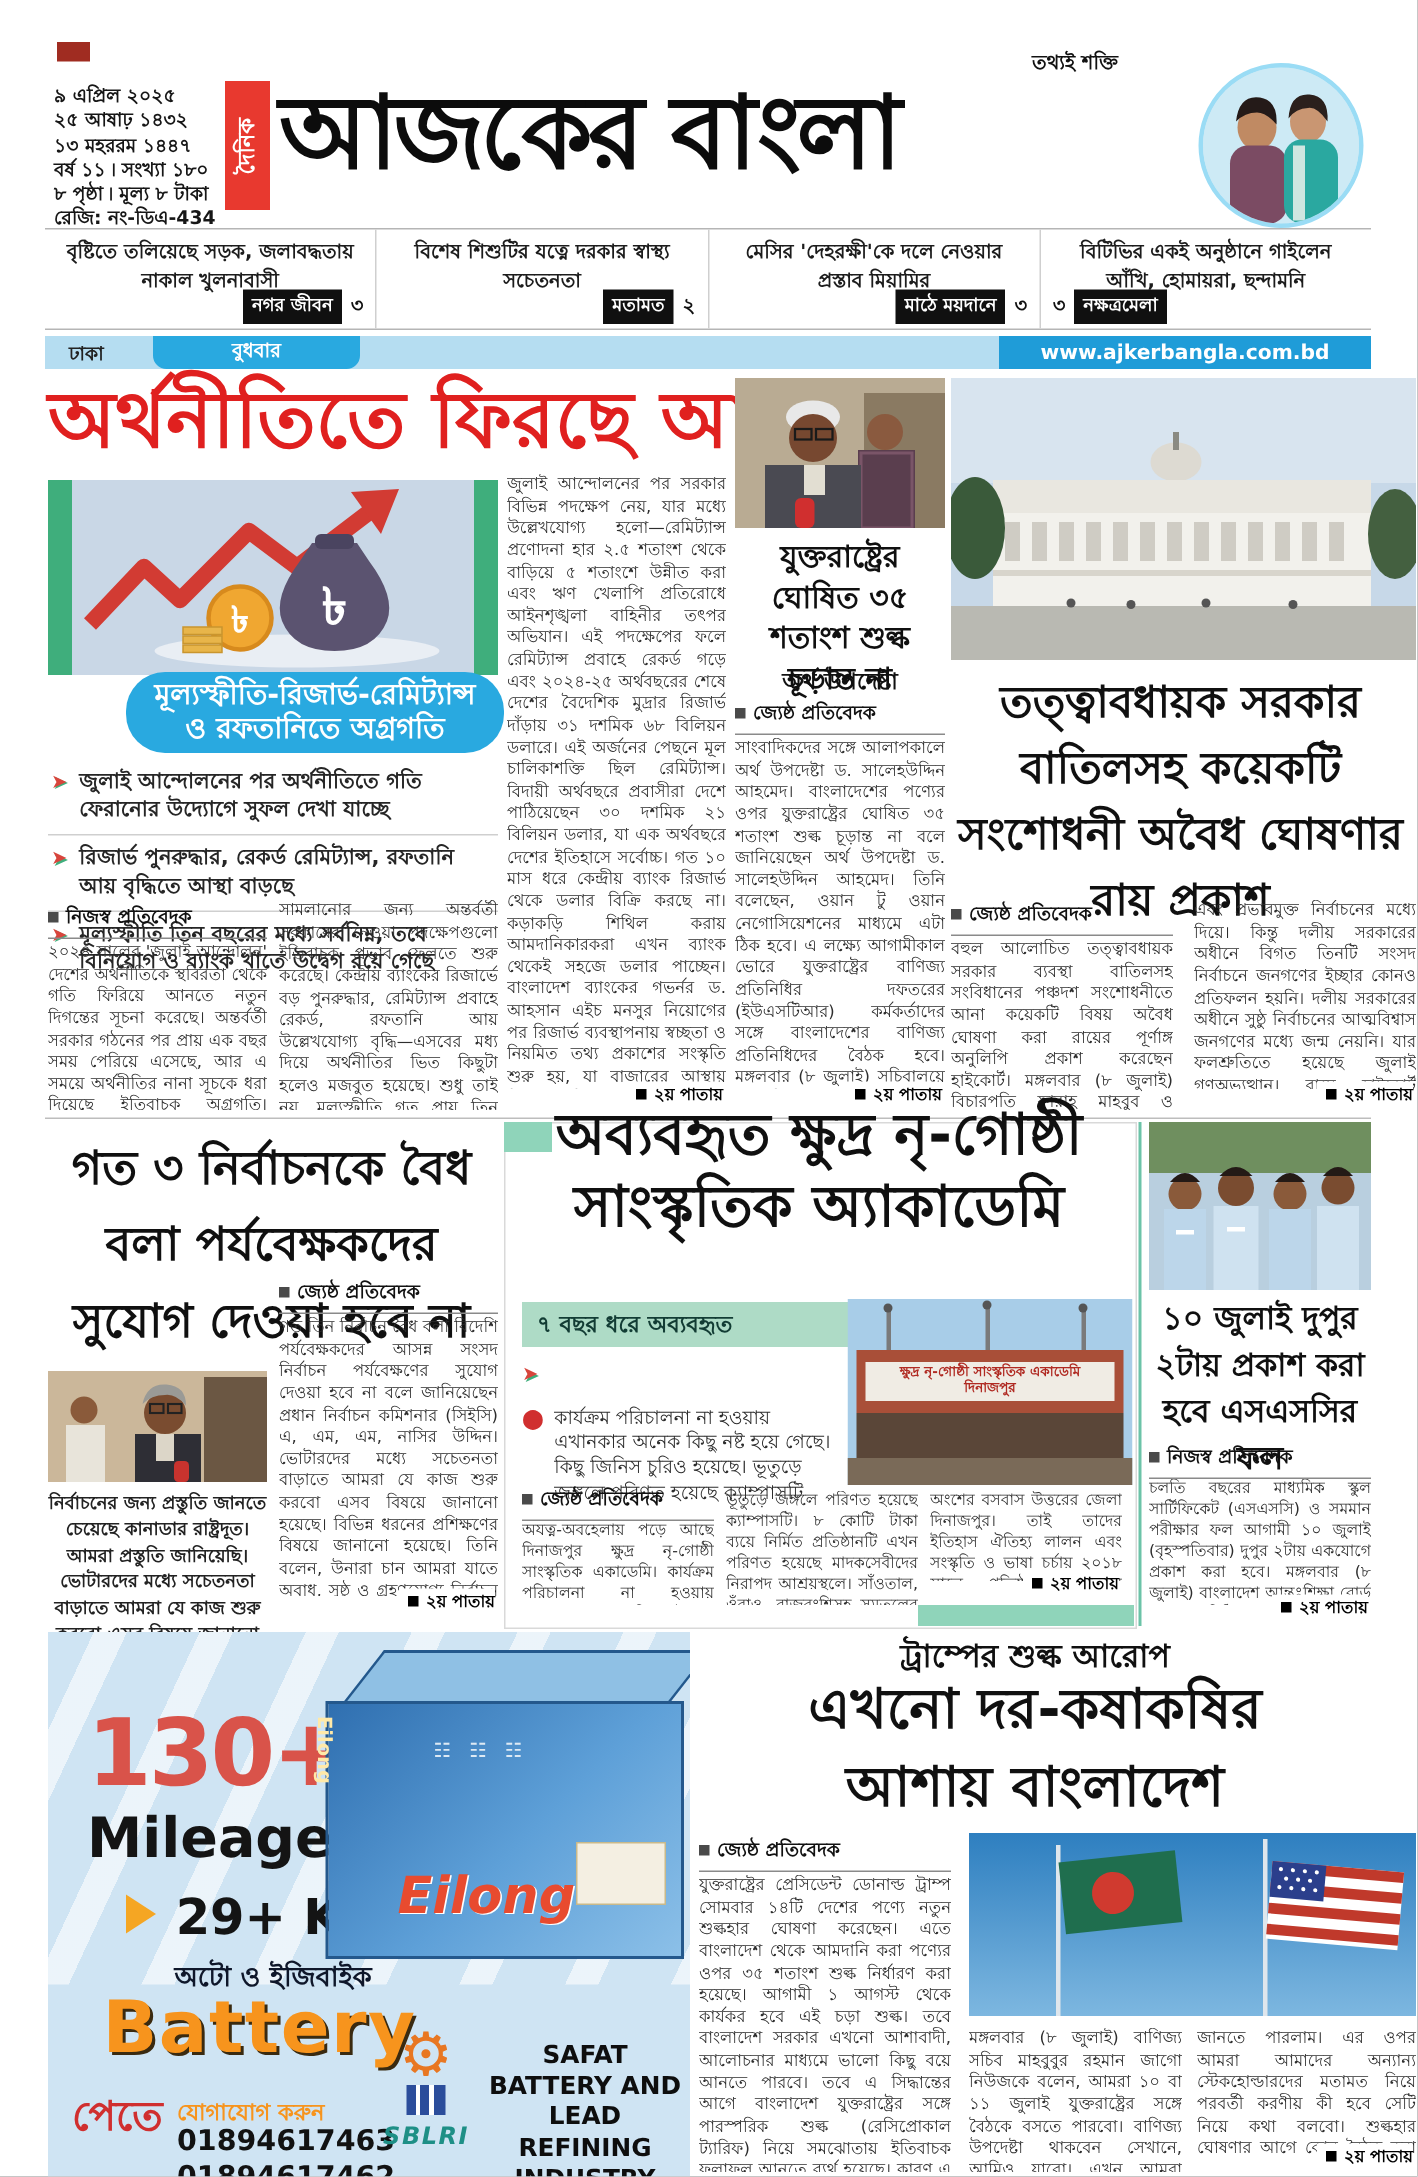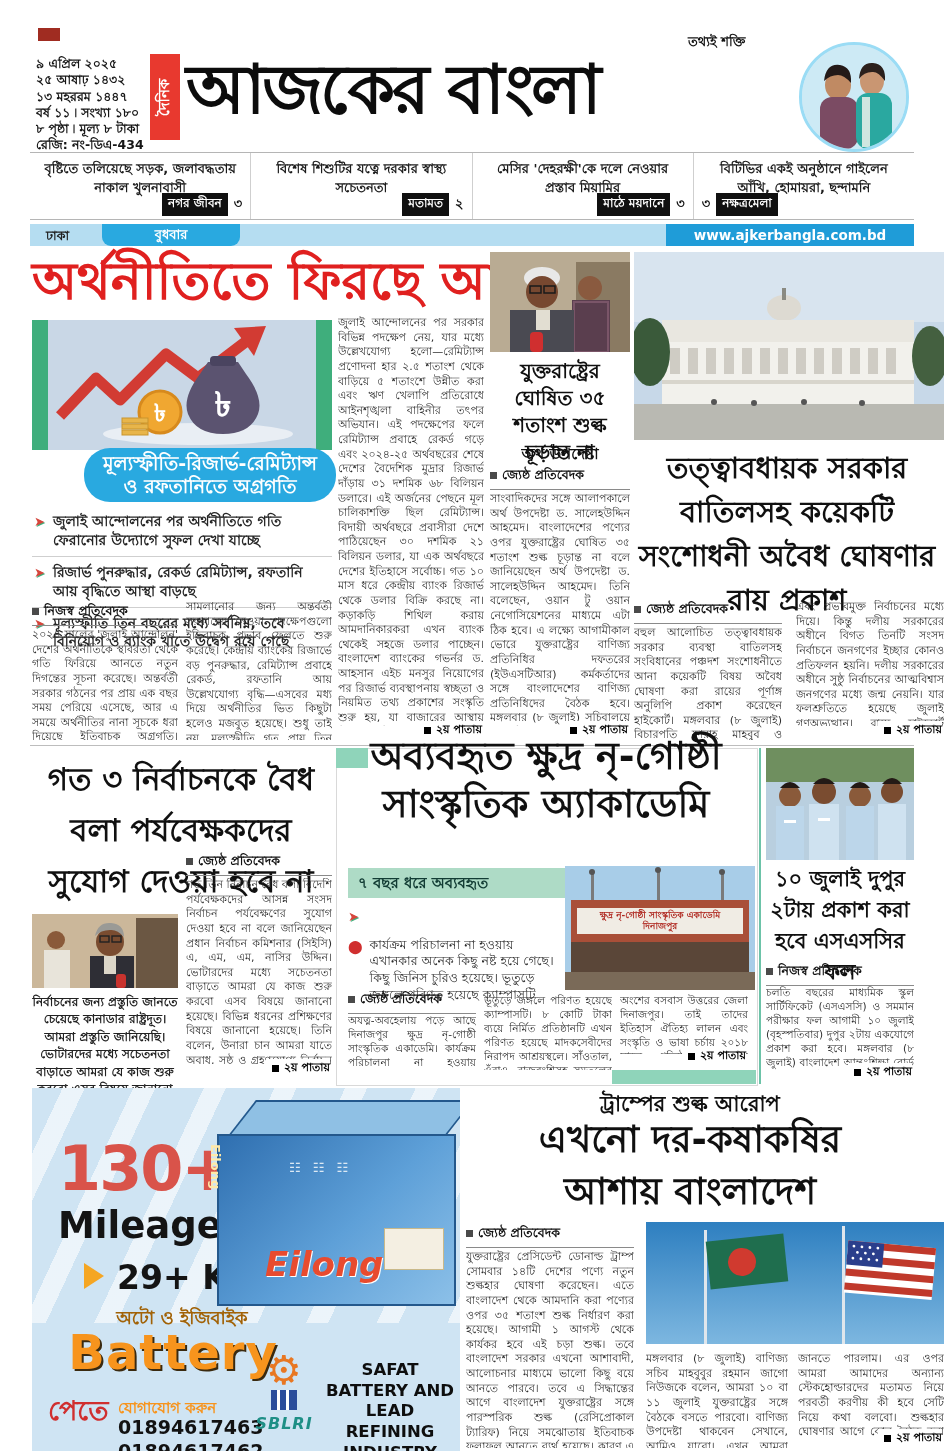--- a/index.html
+++ b/index.html
@@ -51,21 +51,21 @@
      background:repeating-linear-gradient(115deg,rgba(255,255,255,.6) 0 20px,rgba(255,255,255,0) 20px 64px);}
   .t130{font-size:62px;font-weight:900;color:#d9534a;letter-spacing:-2px;}
   .tmile{font-size:37px;font-weight:900;color:#141414;}
   .tkg{font-size:33px;font-weight:900;color:#141414;}
   .tri{display:inline-block;width:0;height:0;border-left:20px solid #f5a623;border-top:13px solid transparent;border-bottom:13px solid transparent;margin-right:8px;}
   .batfront{background:linear-gradient(135deg,#2f6fb0,#5ea0d8 55%,#8cc0e8);border:2px solid #24588c;}
   .battop{background:#8fc0e4;transform:skewX(-38deg);border:2px solid #24588c;border-bottom:none;}
   .brandtxt{font-style:italic;font-weight:900;color:#e84b2f;font-size:34px;text-shadow:1px 1px 0 #fff;}
   .brandside{position:absolute;left:4px;top:8px;color:#ffe9a8;font-weight:bold;font-size:13px;transform:rotate(90deg);transform-origin:left top;}
   .batlabel{position:absolute;right:10px;bottom:34px;width:58px;height:40px;background:#f4efe2;border:1px solid #c9b98a;}
-  .adline1{font-size:18px;font-weight:900;color:#a16207;}
+  .adline1{font-size:18px;font-weight:900;color:#0f172a;}
   .adbattery{font-size:48px;font-weight:900;color:#f7941d;text-shadow:2px 2px 0 #3a2a10;letter-spacing:1px;}
   .adpete{font-size:27px;font-weight:900;color:#d02f2f;}
   .adcall{font-size:15px;font-weight:900;color:#f7941d;}
   .adphone{font-size:19px;font-weight:bold;color:#121212;line-height:1.25;}
   .adcompany{font-size:16.5px;font-weight:900;color:#0e0e0e;line-height:1.25;text-align:center;}
   .gear{color:#e87722;font-size:40px;line-height:1;}
   .lbars{display:inline-block;width:26px;height:20px;background:linear-gradient(90deg,#2b4d9b 0 6px,#fff 6px 9px,#2b4d9b 9px 15px,#fff 15px 18px,#2b4d9b 18px 24px);}
   .sblritxt{color:#1e8f86;font-weight:900;font-size:16px;font-style:italic;letter-spacing:1px;}
   .capt{font-size:12px;font-weight:600;text-align:center;color:#222;line-height:1.45;}
   .vline{background:#6cc3a8;}

